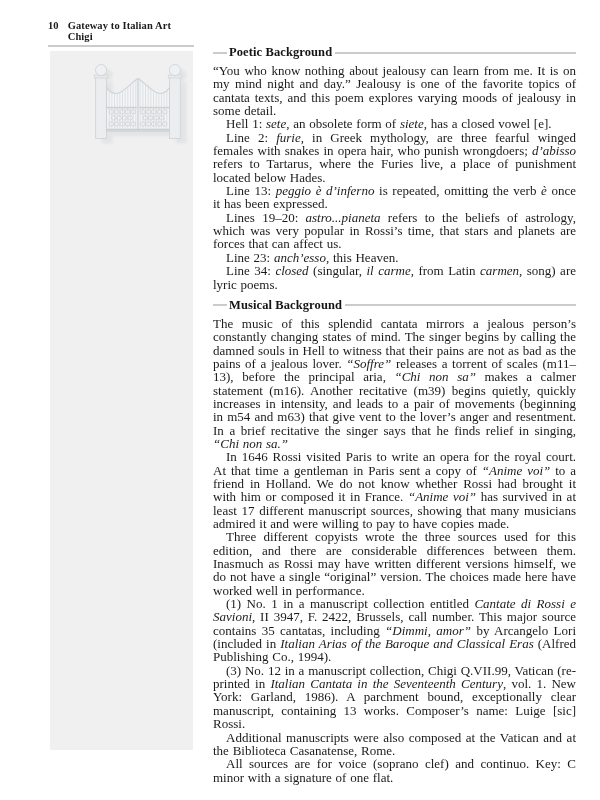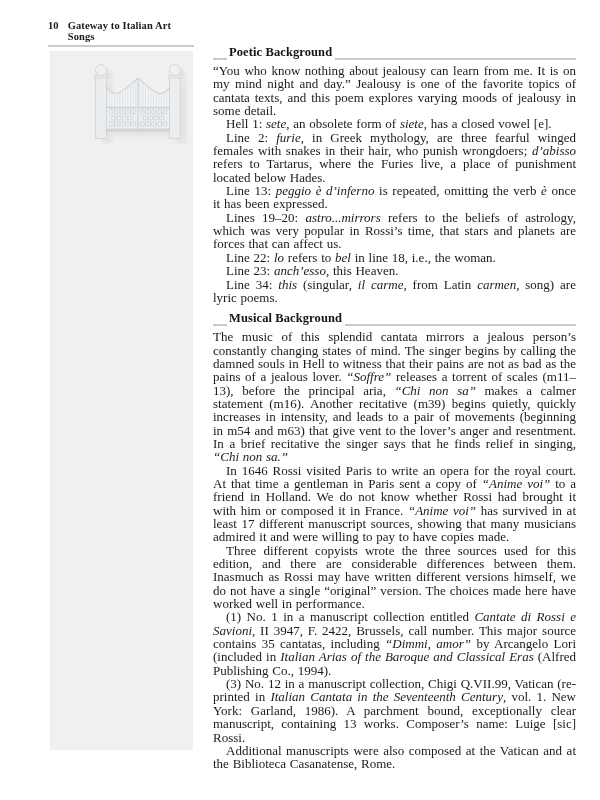--- a/index.html
+++ b/index.html
@@ -19,21 +19,21 @@
   
   .side-strip {
     position:absolute; left:50px; top:51px; width:143px; height:699px;
     background:#f0f0f1;
   }
   .gate-wrap { position:absolute; left:38px; top:10px; width:100px; height:92px; }
 
   
   .main-col { position:absolute; left:213px; top:38px; width:363px; }
 
-  .sec-head { display:flex; align-items:flex-end; margin-top:7px; margin-bottom:4px; }
+  .sec-head { display:flex; align-items:center; margin-top:7px; margin-bottom:4px; }
   .sec-head .rule { height:2px; background:#c9cbcd; }
   .sec-head .rule.short { width:14px; }
   .sec-head .rule.long { flex:1; }
   .sec-title {
     font-weight:bold; font-size:12.5px; white-space:nowrap;
     padding:0 3px 0 2px; letter-spacing:0.1px; color:#141414;
   }
 
   .body-para {
     font-size:13px; line-height:13.35px; text-align:justify;
@@ -42,21 +42,21 @@
   .body-para.ind { text-indent:13px; }
   .body-para i { font-style:italic; }
 </style>
 </head>
 <body>
 
 <div class="page">
 
   <div class="running-head">
     <span>10</span>
-    <span>Gateway to Italian Art Songs</span>
+    <span>Gateway to Italian Art Chigi</span>
   </div>
 
   <div class="side-strip">
     <div class="gate-wrap">
       <svg width="100" height="92" viewBox="0 0 82 76">
         <defs>
           <filter id="soft" x="-20%" y="-20%" width="150%" height="150%">
             <feGaussianBlur stdDeviation="1.1"></feGaussianBlur>
           </filter>
           <clipPath id="doors">
@@ -148,32 +148,32 @@
   </div>
 
   <div class="main-col">
       <div class="sec-head">
         <span class="rule short"></span>
         <span class="sec-title">Poetic Background</span>
         <span class="rule long"></span>
       </div>
       <p class="body-para"><span>“You who know nothing about jealousy can learn from me.  It is on my mind night and day.”  Jealousy is one of the favorite topics of cantata texts, and this poem explores varying moods of jealousy in some detail.</span></p>
       <p class="body-para ind"><span>Hell 1: </span><i>sete</i><span>, an obsolete form of </span><i>siete</i><span>, has a closed vowel [e].</span></p>
-      <p class="body-para ind"><span>Line 2: </span><i>furie</i><span>, in Greek mythology, are three fearful winged females with snakes in their hair, who punish wrongdoers; </span><i>d’abisso</i><span> refers to Tartarus, where the Furies live, a place of punishment located below Hades.</span></p>
+      <p class="body-para ind"><span>Line 2: </span><i>furie</i><span>, in Greek mythology, are three fearful winged females with snakes in opera hair, who punish wrongdoers; </span><i>d’abisso</i><span> refers to Tartarus, where the Furies live, a place of punishment located below Hades.</span></p>
       <p class="body-para ind"><span>Line 13: </span><i>peggio è d’inferno</i><span> is repeated, omitting the verb </span><i>è</i><span> once it has been expressed.</span></p>
-      <p class="body-para ind"><span>Lines 19–20: </span><i>astro...mirrors</i><span> refers to the beliefs of astrology, which was very popular in Rossi’s time, that stars and planets are forces that can affect us.</span></p>
-      <p class="body-para ind"><span>Line 22: </span><i>lo</i><span> refers to </span><i>bel</i><span> in line 18, i.e., the woman.</span></p>
+      <p class="body-para ind"><span>Lines 19–20: </span><i>astro...pianeta</i><span> refers to the beliefs of astrology, which was very popular in Rossi’s time, that stars and planets are forces that can affect us.</span></p>
       <p class="body-para ind"><span>Line 23: </span><i>anch’esso</i><span>, this Heaven.</span></p>
-      <p class="body-para ind"><span>Line 34: </span><i>this</i><span> (singular, </span><i>il carme</i><span>, from Latin </span><i>carmen</i><span>, song) are lyric poems.</span></p>
+      <p class="body-para ind"><span>Line 34: </span><i>closed</i><span> (singular, </span><i>il carme</i><span>, from Latin </span><i>carmen</i><span>, song) are lyric poems.</span></p>
       <div class="sec-head">
         <span class="rule short"></span>
         <span class="sec-title">Musical Background</span>
         <span class="rule long"></span>
       </div>
       <p class="body-para"><span>The music of this splendid cantata mirrors a jealous person’s constantly changing states of mind.  The singer begins by calling the damned souls in Hell to witness that their pains are not as bad as the pains of a jealous lover.  </span><i>“Soffre”</i><span> releases a torrent of scales (m11–13), before the principal aria, </span><i>“Chi non sa”</i><span> makes a calmer statement (m16).  Another recitative (m39)  begins quietly,  quickly increases in intensity, and leads to a pair of movements (beginning in m54 and m63) that give vent to the lover’s anger and resentment.  In a brief recitative the singer says that he finds relief in singing, </span><i>“Chi non sa.”</i></p>
       <p class="body-para ind"><span>In 1646 Rossi visited Paris to write an opera for the royal court. At that time a gentleman in Paris sent a copy of </span><i>“Anime voi”</i><span> to a friend in Holland.  We do not know whether Rossi had brought it with him or composed it in France. </span><i>“Anime voi”</i><span> has survived in at least 17 different manuscript sources, showing that many musicians admired it and were willing to pay to have copies made.</span></p>
       <p class="body-para ind"><span>Three different copyists wrote the three sources used for this edition, and there are considerable differences between them.  Inasmuch as Rossi may have written different versions himself, we do not have a single “original” version. The choices made here have worked well in performance.</span></p>
       <p class="body-para ind"><span>(1) No. 1 in a manuscript collection entitled </span><i>Cantate di Rossi e Savioni</i><span>, II 3947, F. 2422, Brussels, call number.  This major source contains 35 cantatas, including </span><i>“Dimmi, amor”</i><span> by Arcangelo Lori (included in </span><i>Italian Arias of the Baroque and Classical Eras</i><span> (Alfred Publishing Co., 1994).</span></p>
       <p class="body-para ind"><span>(3)  No. 12 in a manuscript collection, Chigi Q.VII.99, Vatican (re-printed in </span><i>Italian Cantata in the Seventeenth Century</i><span>, vol. 1.  New York: Garland, 1986). A parchment bound, exceptionally clear manuscript, containing 13 works. Composer’s name: Luige [sic] Rossi.</span></p>
       <p class="body-para ind"><span>Additional manuscripts were also composed at the Vatican and at the Biblioteca Casanatense, Rome.</span></p>
+      <p class="body-para ind"><span>All sources are for voice (soprano clef) and continuo. Key: C minor with a signature of one flat.</span></p>
     </div>
 
 </div>
 
 </body></html>

